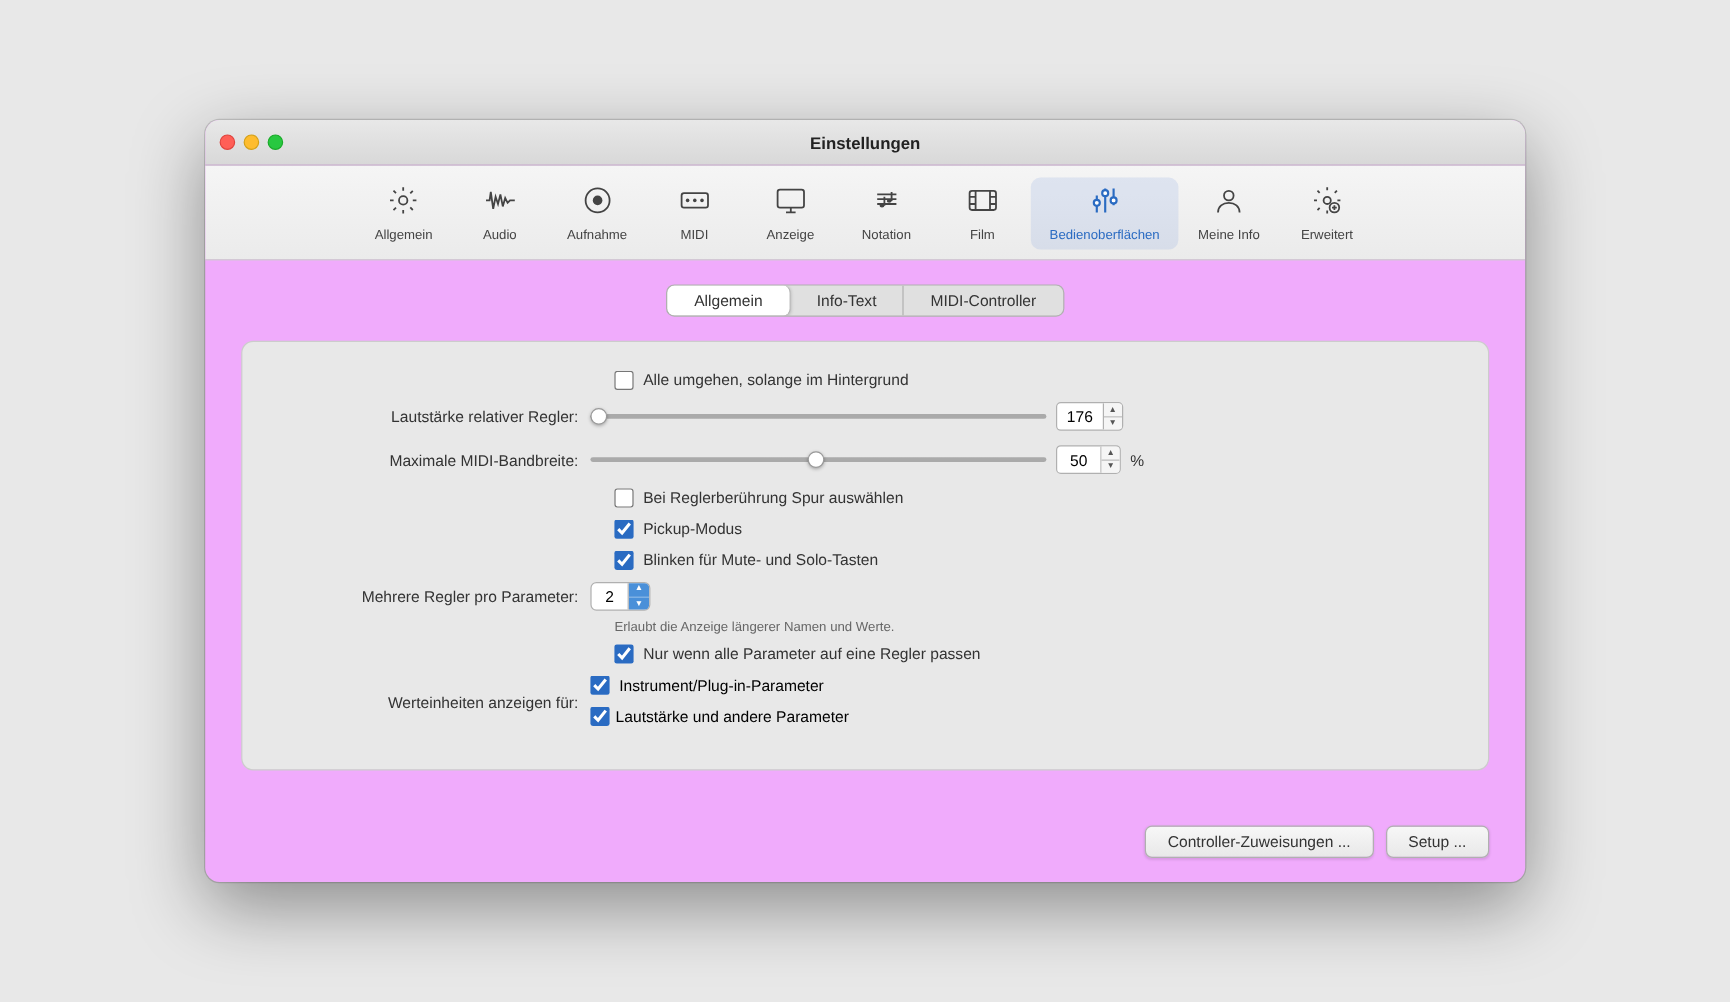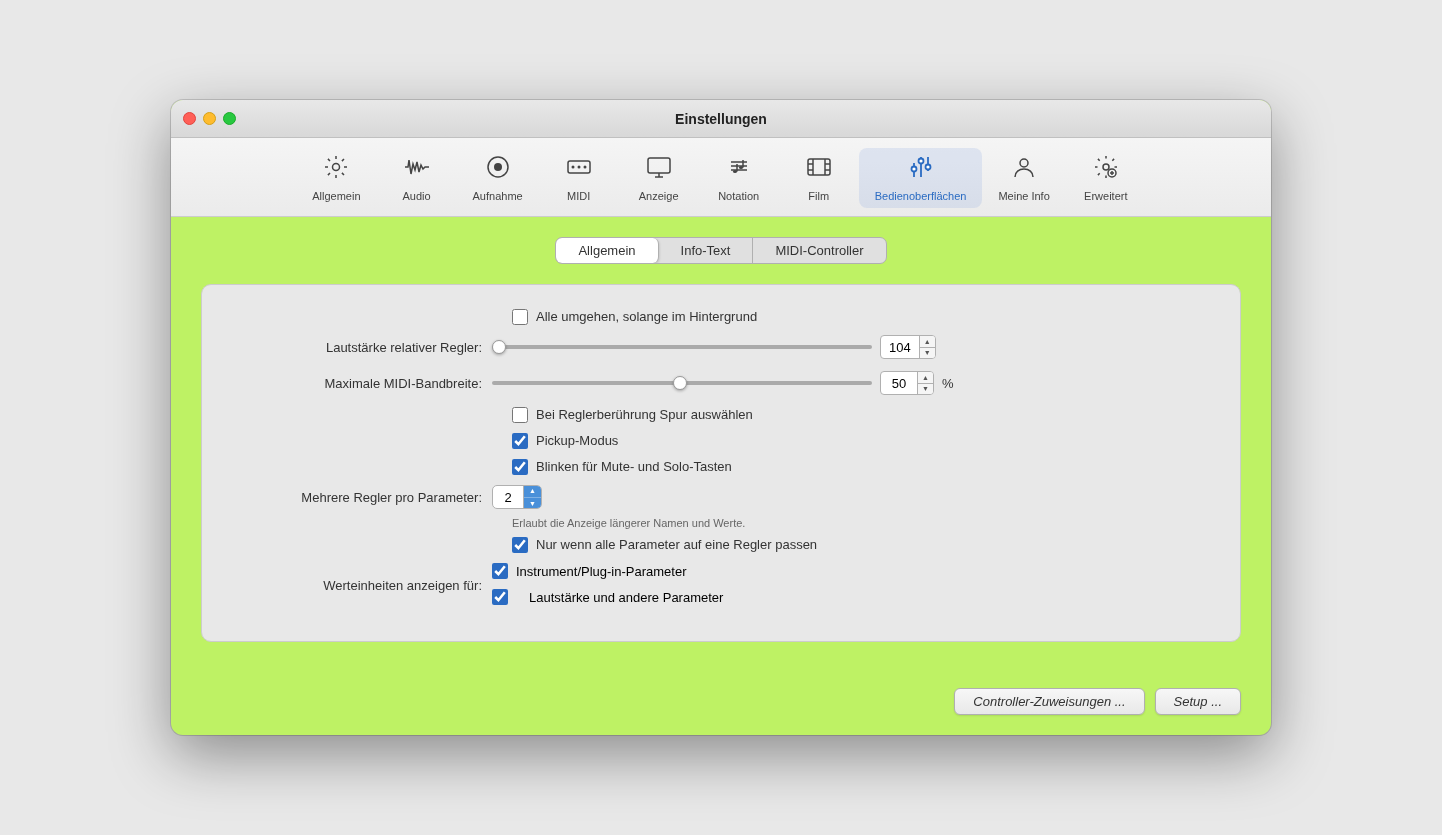--- a/index.html
+++ b/index.html
@@ -7,21 +7,21 @@
       font-family: -apple-system, BlinkMacSystemFont, "Helvetica Neue", Arial, sans-serif;
       background: #e8e8e8;
       display: flex;
       justify-content: center;
       align-items: center;
       min-height: 100vh;
       font-size: 13px;
     }
     .window {
       width: 1100px;
-      background: #bef264;
+      background: #f0abfc;
       border-radius: 12px;
       box-shadow: 0 20px 60px rgba(0,0,0,0.4), 0 0 0 1px rgba(0,0,0,0.15);
       overflow: hidden;
     }
     .titlebar {
       background: linear-gradient(to bottom, #e8e8e8, #d8d8d8);
       height: 38px;
       display: flex;
       align-items: center;
       padding: 0 12px;
@@ -280,21 +280,20 @@
     }
     .footer-btn {
       padding: 5px 18px;
       background: linear-gradient(to bottom, #f7f7f7, #e8e8e8);
       border: 1px solid #b0b0b0;
       border-radius: 6px;
       font-size: 13px;
       cursor: pointer;
       color: #333;
       box-shadow: 0 1px 2px rgba(0,0,0,0.1);
-      font-style: italic;
     }
 
     
     .svg-icon { width: 26px; height: 26px; }
     .active .svg-icon path, .active .svg-icon circle, .active .svg-icon line,
     .active .svg-icon rect, .active .svg-icon polyline, .active .svg-icon polygon {
       stroke: #2a6bc2;
     }
   </style>
 </head>
@@ -448,21 +447,21 @@
       <div class="checkbox-row">
         <input type="checkbox" id="alle_umgehen" style="">
         <label for="alle_umgehen">Alle umgehen, solange im Hintergrund</label>
       </div>
 
       <div class="setting-row">
         <span class="setting-label">Lautstärke relativer Regler:</span>
         <div class="setting-control">
           <input type="range" min="1" max="256" value="1" style="width: 380px;">
           <div class="value-box">
-            <span class="value-text">104</span>
+            <span class="value-text">176</span>
             <div class="value-spinners">
               <button class="value-spinner-up">▲</button>
               <button class="value-spinner-down">▼</button>
             </div>
           </div>
         </div>
       </div>
 
       <div class="setting-row">
         <span class="setting-label">Maximale MIDI-Bandbreite:</span>
@@ -516,21 +515,21 @@
         <label for="nur_wenn">Nur wenn alle Parameter auf eine Regler passen</label>
       </div>
 
       <div class="setting-row" style="margin-top:4px; align-items:center;">
         <span class="setting-label" style="padding-top:2px;">Werteinheiten anzeigen für:</span>
         <div style="display:flex; flex-direction:column; gap:10px;">
           <div style="display:flex; align-items:center; gap:8px;">
             <input type="checkbox" id="instrument" checked="" style="">
             <label for="instrument">Instrument/Plug-in-Parameter</label>
           </div>
-          <div style="display:flex; align-items:center; gap:21px;">
+          <div style="display:flex; align-items:center; gap:5px;">
             <input type="checkbox" id="lautstaerke" checked="" style="">
             <label for="lautstaerke">Lautstärke und andere Parameter</label>
           </div>
         </div>
       </div>
 
     </div>
   </div>
 
   <div class="footer">

